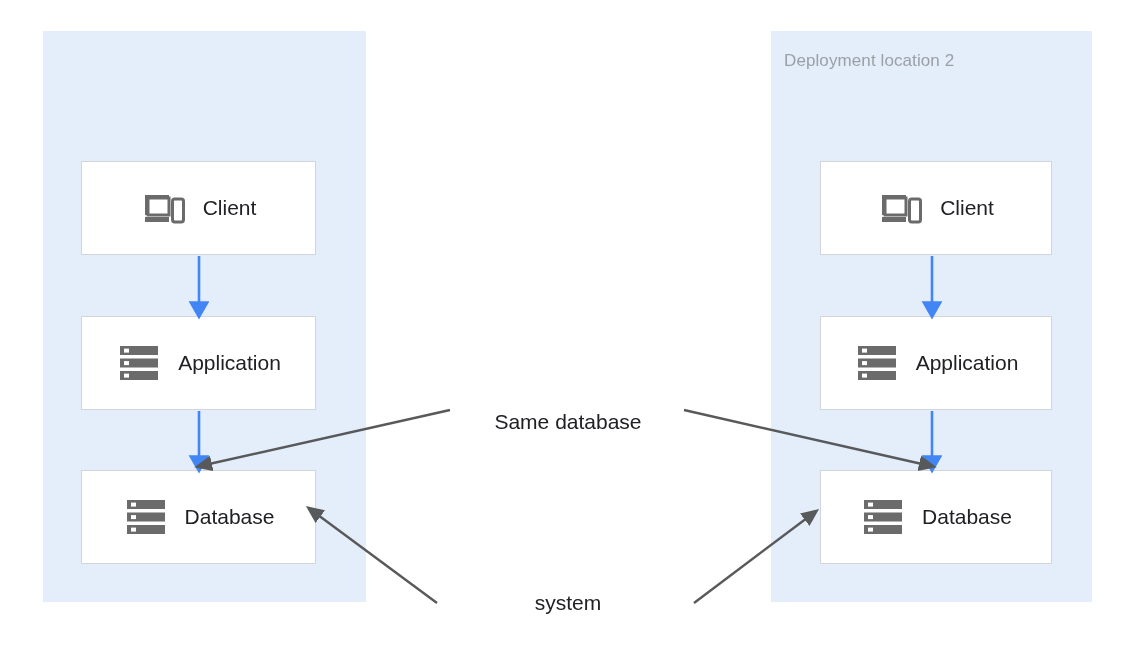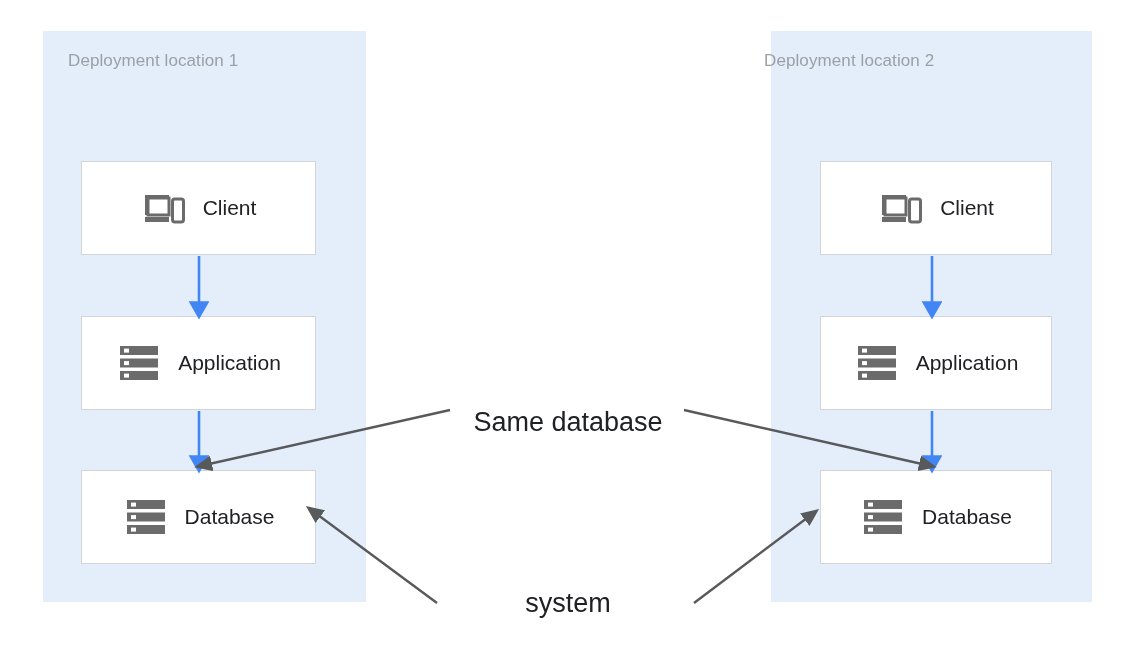--- a/index.html
+++ b/index.html
@@ -53,33 +53,32 @@
   svg.overlay{
     position:absolute;
     left:0;top:0;
     width:1132px;height:662px;
     pointer-events:none;
   }
 
   .ann{
     position:absolute;
     text-align:center;
-    font-size:27px;
+    font-size:21px;
     line-height:26px;
     color:#202124;
     white-space:pre-line;
   }
 </style>
 </head>
 <body>
 
 <div id="canvas">
 
   <div class="panel" style="left:43px;top:31px;width:323px;height:571px;"></div>
-  <div class="panel-label" style="left:68px;top:51px;">Deployment location 1</div>
 
   <div class="node" style="left:81px;top:161px;width:235px;height:94px;">
     <div class="node-inner">
       <span class="node-icon">
         <svg width="42" height="34" viewBox="0 0 42 34" aria-hidden="true">
           <path d="M2 4 h24 v3 H5 v17 H2 Z" fill="#6b6b6b"></path>
           <rect x="2" y="26" width="24" height="5" fill="#6b6b6b"></rect>
           <path d="M5 7 h21 v17 H5 Z" fill="none" stroke="#6b6b6b" stroke-width="3"></path>
           <rect x="29.5" y="8" width="11" height="23" rx="2.2" fill="none" stroke="#6b6b6b" stroke-width="3"></rect>
         </svg>
@@ -114,21 +113,21 @@
           <rect x="6" y="4.6" width="5" height="4" fill="#ffffff"></rect>
           <rect x="6" y="17.1" width="5" height="4" fill="#ffffff"></rect>
           <rect x="6" y="29.6" width="5" height="4" fill="#ffffff"></rect>
         </svg>
       </span>
       <span class="node-label">Database</span>
     </div>
   </div>
 
   <div class="panel" style="left:771px;top:31px;width:321px;height:571px;"></div>
-  <div class="panel-label" style="left:764px;top:51px;">Deployment location 2</div>
+  <div class="panel-label" style="left:784px;top:51px;">Deployment location 2</div>
 
   <div class="node" style="left:820px;top:161px;width:232px;height:94px;">
     <div class="node-inner">
       <span class="node-icon">
         <svg width="42" height="34" viewBox="0 0 42 34" aria-hidden="true">
           <path d="M2 4 h24 v3 H5 v17 H2 Z" fill="#6b6b6b"></path>
           <rect x="2" y="26" width="24" height="5" fill="#6b6b6b"></rect>
           <path d="M5 7 h21 v17 H5 Z" fill="none" stroke="#6b6b6b" stroke-width="3"></path>
           <rect x="29.5" y="8" width="11" height="23" rx="2.2" fill="none" stroke="#6b6b6b" stroke-width="3"></rect>
         </svg>

